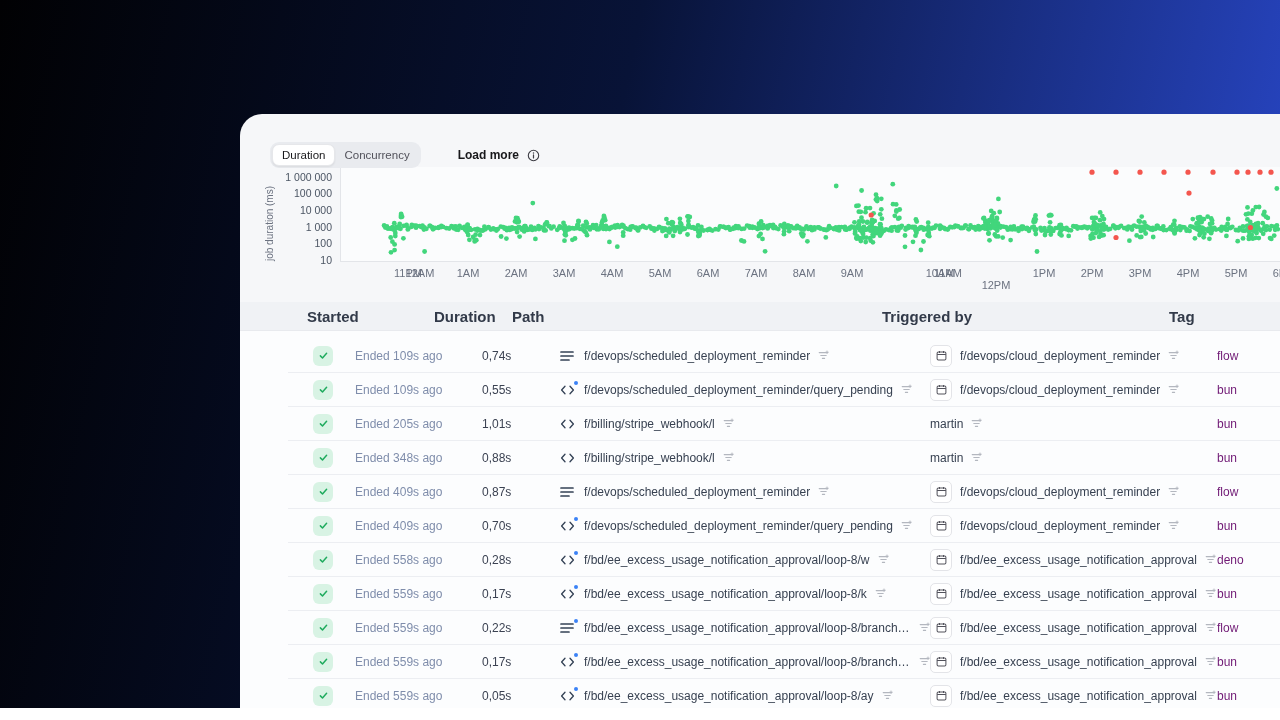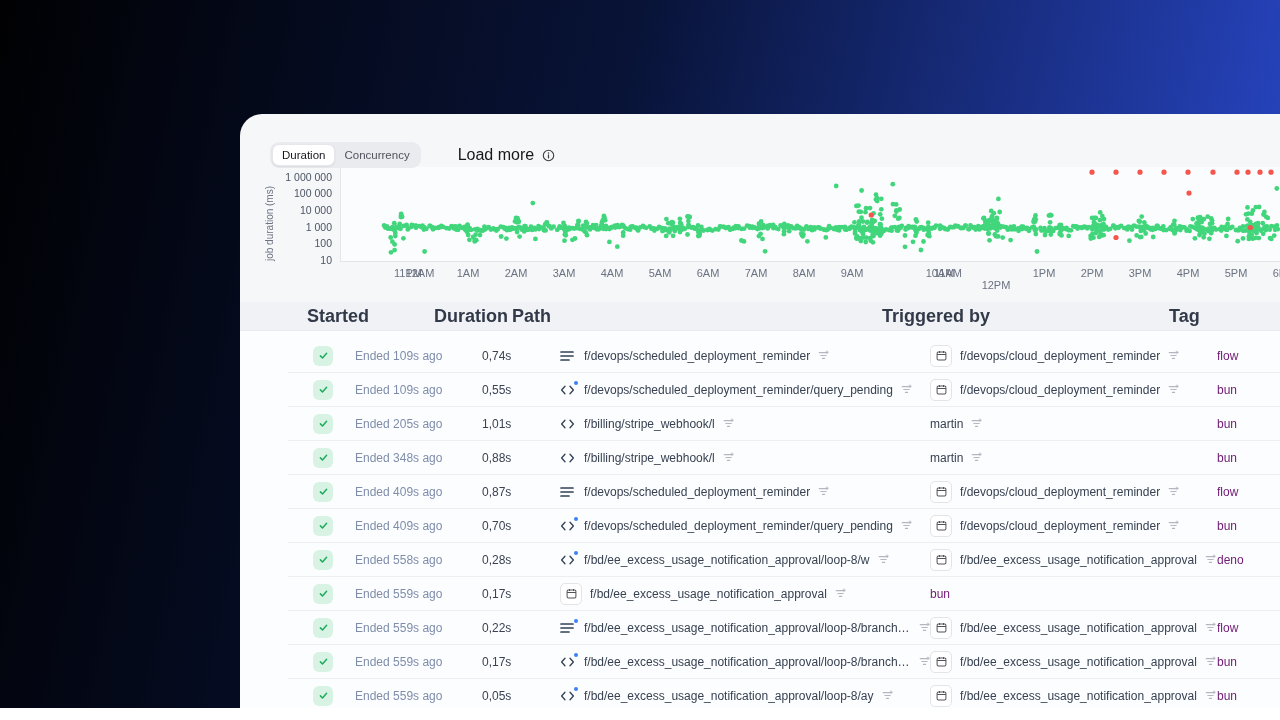--- a/index.html
+++ b/index.html
@@ -9,37 +9,37 @@
   .card{position:absolute;left:240px;top:114px;width:1040px;height:606px;
         background:#f6f7f9;border-top-left-radius:22px;overflow:hidden;}
 
   
   .toolbar{position:absolute;left:30px;top:28px;display:flex;align-items:center;z-index:5;}
   .seg{display:inline-flex;background:#e9ebef;border-radius:9px;padding:2px;}
   .seg .tab{font-size:11.5px;line-height:22px;padding:0 9px;border-radius:7px;color:#52525b;cursor:pointer;}
   .seg .tab.active{background:#ffffff;color:#18181b;border:1px solid #e6e7ea;line-height:20px;
         box-shadow:0 1px 2px rgba(0,0,0,.07);}
   .loadmore{display:flex;align-items:center;gap:8px;margin-left:37px;cursor:pointer;}
-  .loadmore .lm-label{font-size:16px;font-weight:400;color:#18181b;}
+  .loadmore .lm-label{font-size:12px;font-weight:700;color:#18181b;}
 
   
   .chart{position:absolute;left:0;top:0;width:1040px;height:188px;}
   .plot{position:absolute;left:100px;top:53px;width:939px;height:94px;background:#fbfcfd;
         border-left:1px solid #e3e5e9;border-bottom:1px solid #e3e5e9;}
   svg.scatter{position:absolute;left:0;top:0;}
   .ylab{position:absolute;left:24px;top:53px;height:94px;display:flex;align-items:center;
         writing-mode:vertical-rl;transform:rotate(180deg);font-size:10px;color:#6b7280;}
   .ytick{position:absolute;left:0;width:92px;text-align:right;font-size:10.5px;color:#4b5563;line-height:11px;}
   .xtick{position:absolute;top:153px;transform:translateX(-50%);font-size:11px;color:#6b7280;white-space:nowrap;}
 
   
   .table{position:absolute;left:0;top:188px;right:0;bottom:0;background:#fcfdfe;}
   .thead{display:grid;grid-template-columns:42px 127px 78px 370px 287px 1fr;align-items:center;
          height:28px;padding-left:25px;background:#f0f2f5;border-bottom:1px solid #e8eaee;
-         font-size:18px;font-weight:700;color:#323a49;}
+         font-size:15px;font-weight:700;color:#323a49;}
   .rows{padding-top:8px;padding-left:48px;}
   .trow{display:grid;grid-template-columns:42px 127px 78px 370px 287px 1fr;align-items:center;
         height:33px;padding-left:25px;border-bottom:1px solid #eceef2;font-size:12px;cursor:pointer;}
   .ok{display:inline-flex;width:20px;height:20px;border-radius:6px;background:#d8f3e4;
       align-items:center;justify-content:center;}
   .slink{color:#7f8dab;}
   .c-dur{color:#3b4252;}
   .cell{display:flex;align-items:center;min-width:0;}
   .picon{position:relative;display:inline-flex;width:16px;margin-right:8px;flex:none;}
   .bdot{position:absolute;right:-2px;top:-3px;width:4px;height:4px;border-radius:50%;background:#3b82f6;}
@@ -1406,20 +1406,35 @@
               <span class="ok">
                 <svg width="11" height="11" viewBox="0 0 12 12">
                   <path d="M2.6 6.4l2.3 2.3 4.5-5.2" fill="none" stroke="#1fab5e" stroke-width="1.6" stroke-linecap="round" stroke-linejoin="round"></path>
                 </svg>
               </span>
             </div>
             <div class="cell c-started">
               <span class="slink">Ended 559s ago</span>
             </div>
             <div class="cell c-dur">0,17s</div>
+            <div class="cell c-path">
+              <span class="picon">
+                <svg width="15" height="12" viewBox="0 0 15 12">
+                  <path d="M5 2.2 1.6 6 5 9.8M10 2.2 13.4 6 10 9.8" fill="none" stroke="#334155" stroke-width="1.3" stroke-linecap="round" stroke-linejoin="round"></path>
+                </svg>
+                <i class="bdot"></i>
+              </span>
+              <span class="ptext">f/bd/ee_excess_usage_notification_approval/loop-8/k</span>
+              <span class="fwrap">
+                <svg width="11" height="11" viewBox="0 0 11 11">
+                  <path d="M1.2 2.6h8.6M2.8 5.5h5.4M4.4 8.4h2.2" stroke="#b3b7bf" stroke-width="1.1" stroke-linecap="round" fill="none"></path>
+                  <path d="M9 1v2.4M7.8 2.2h2.4" stroke="#b3b7bf" stroke-width="0.9" stroke-linecap="round"></path>
+                </svg>
+              </span>
+            </div>
             <div class="cell c-trig">
               <span class="calbox">
                 <svg width="11" height="11" viewBox="0 0 12 12">
                   <rect x="1.2" y="2.2" width="9.6" height="8.6" rx="1.3" fill="none" stroke="#52525b" stroke-width="1.1"></rect>
                   <path d="M3.8 1v2.4M8.2 1v2.4M1.2 5h9.6" stroke="#52525b" stroke-width="1.1"></path>
                 </svg>
               </span>
               <span class="ttext">f/bd/ee_excess_usage_notification_approval</span>
               <span class="fwrap">
                 <svg width="11" height="11" viewBox="0 0 11 11">

